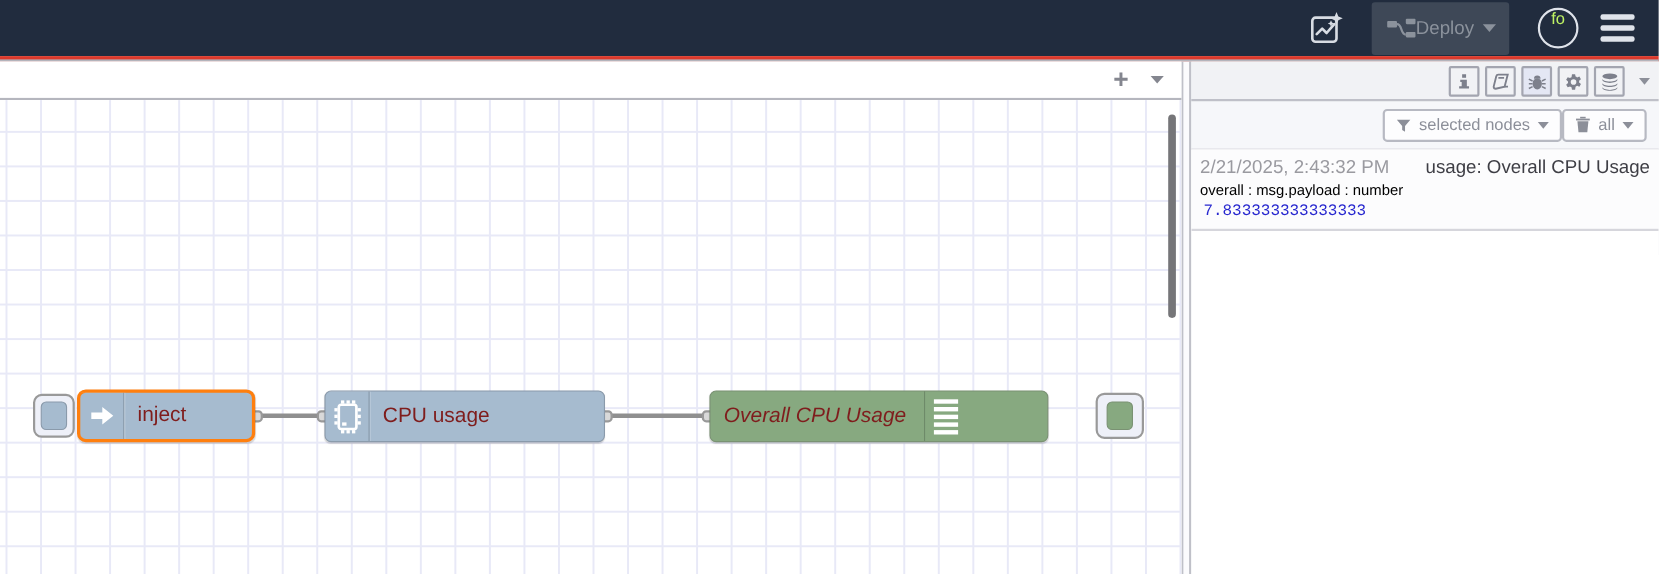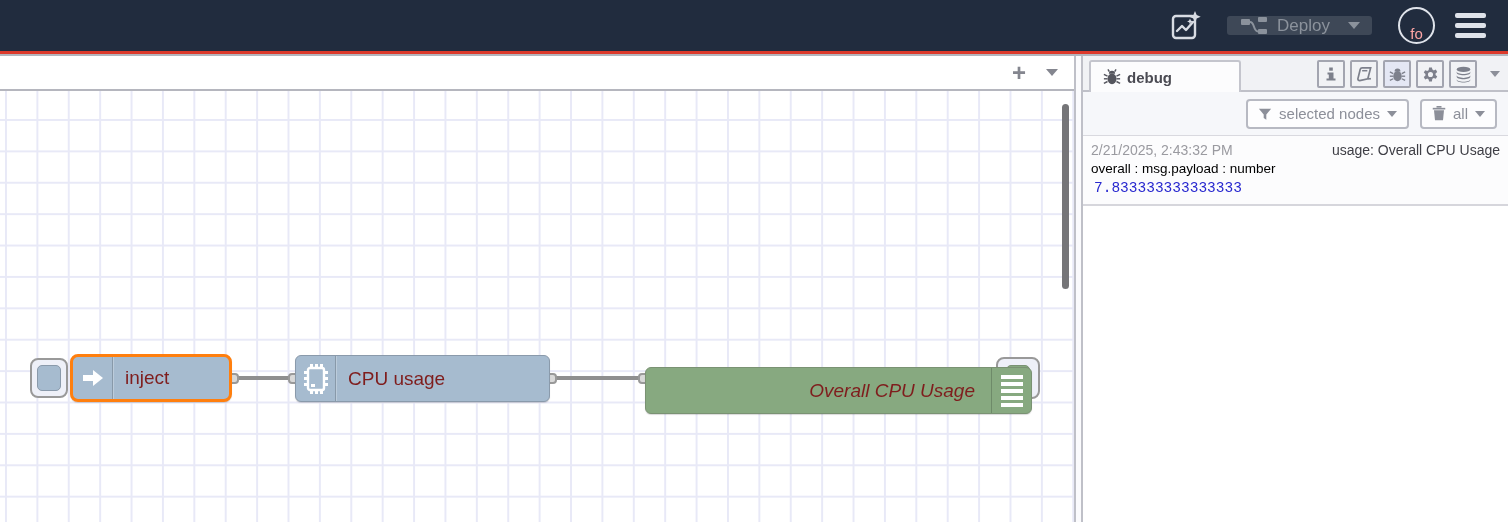--- a/index.html
+++ b/index.html
@@ -3,23 +3,23 @@
 <meta charset="utf-8">
 <style>
   * { margin:0; padding:0; box-sizing:border-box; }
   html,body { width:1508px; height:522px; overflow:hidden; }
   body { font-family:"Liberation Sans", sans-serif; background:#fff; }
 
   
   header { height:51px; background:#212c3e; display:flex; align-items:center; justify-content:flex-end; padding-right:20px; gap:18px; }
   .accent-bar { height:5px; background:#dc392b; border-bottom:2px solid #b3b4bc; }
   .assistant-btn { width:38px; height:38px; display:flex; align-items:center; justify-content:center; cursor:pointer; }
-  .deploy-btn { height:19px; background:#3e4857; border-radius:3px; display:flex; align-items:center; gap:10px; padding:0 12px 0 14px; color:#8b929c; font-size:17px; cursor:default; margin-left:4px; }
+  .deploy-btn { height:48px; background:#3e4857; border-radius:3px; display:flex; align-items:center; gap:0; padding:0 12px 0 14px; color:#8b929c; font-size:17px; cursor:default; margin-left:4px; }
   .deploy-btn .caret { margin-left:8px; }
-  .avatar { width:37px; height:37px; border:2px solid #dfe3ea; border-radius:50%; display:flex; align-items:flex-end; justify-content:center; color:#fca5a5; font-size:15px; margin-left:8px; cursor:pointer; }
+  .avatar { width:37px; height:37px; border:2px solid #dfe3ea; border-radius:50%; display:flex; align-items:flex-start; justify-content:center; color:#bef264; font-size:15px; margin-left:8px; cursor:pointer; }
   .hamburger { display:flex; flex-direction:column; gap:5px; cursor:pointer; padding:4px 2px; }
   .hamburger i { display:block; width:31px; height:5px; background:#dfe3ea; border-radius:2px; }
 
   .caret { width:0; height:0; border-left:6px solid transparent; border-right:6px solid transparent; border-top:7px solid #8b929c; }
   .caret.gray { border-top-color:#84868f; }
   .caret.sm { border-left-width:5px; border-right-width:5px; border-top-width:6px; border-top-color:#8c8f99; }
 
   
   .main { display:flex; height:466px; }
   .canvas-col { width:1076px; border-right:2px solid #bfc0c8; display:flex; flex-direction:column; background:#fff; }
@@ -42,47 +42,47 @@
   .wire { position:absolute; height:4px; background:#8f8f8f; border-radius:2px; z-index:1; }
   .port { position:absolute; width:14px; height:11px; background:#d9d9d9; border:2px solid #999; border-radius:4px; z-index:2; cursor:crosshair; }
   .node { position:absolute; display:flex; align-items:center; border-radius:6px; z-index:3; box-shadow:0 1px 1px rgba(0,0,0,.15); cursor:pointer; }
   .node-label { font-size:19px; color:#7f1d1d; padding:0 12px; white-space:nowrap; }
   .icon-region { height:100%; width:40px; display:flex; align-items:center; justify-content:center; }
   .icon-region.left { border-right:1px solid rgba(0,0,0,.18); box-shadow:1px 0 0 rgba(255,255,255,.25); }
   .icon-region.right { border-left:1px solid rgba(0,0,0,.18); }
 
   .node-inject { left:70px; top:263px; width:162px; height:48px; background:#a6bbcf; border:3px solid #ff7f0e; border-radius:8px; }
   .node-cpu { left:295px; top:264px; width:255px; height:47px; background:#a6bbcf; border:1px solid #8a9aab; }
-  .node-debug { left:645px; top:276px; width:387px; height:47px; background:#87a980; border:1px solid #7a9273; justify-content:flex-end; }
+  .node-debug { left:645px; top:264px; width:308px; height:47px; background:#87a980; border:1px solid #7a9273; }
   .node-debug .node-label { font-style:italic; padding-right:16px; }
 
   .node-side-btn { position:absolute; background:#eef0f8; border:2px solid #999; border-radius:8px; z-index:2; cursor:pointer; display:flex; align-items:center; justify-content:center; }
   .inject-btn { left:30px; top:267px; width:38px; height:40px; }
   .debug-toggle { left:996px; top:266px; width:44px; height:42px; }
   .node-side-btn .inner { width:24px; height:26px; border-radius:5px; }
   .inner.blue { background:#a6bbcf; border:1px solid #8a9aab; }
   .inner.green { background:#87a980; border:1px solid #7a9273; }
 
   .dbg-lines { display:flex; flex-direction:column; gap:3px; }
   .dbg-lines i { display:block; width:22px; height:4px; background:#fff; }
 
   
   .sb-tabbar { position:relative; height:36px; background:#f1f2f5; border-bottom:2px solid #bfc0c8; }
   .sb-tab { position:absolute; left:6px; top:4px; bottom:-2px; width:152px; background:#fcfcfd; border:2px solid #c4c5cd; border-bottom:none; border-radius:3px 3px 0 0; display:flex; align-items:center; gap:6px; padding:0 12px; font-size:15px; font-weight:bold; color:#4b4b53; z-index:2; cursor:pointer; }
   .sb-tools { position:absolute; right:8px; top:4px; display:flex; align-items:center; gap:5px; }
   .sb-tool { width:28px; height:28px; border:2px solid #a3a5b0; border-radius:2px; display:flex; align-items:center; justify-content:center; cursor:pointer; }
   .sb-tool.active { background:#e4e7f4; }
   .sb-tools .caret { margin-left:8px; }
 
-  .sb-filterbar { height:44px; background:#f6f7fa; border-bottom:1px solid #d9d9df; display:flex; align-items:center; justify-content:flex-end; gap:11px; padding:0 11px; }
+  .sb-filterbar { height:44px; background:#f6f7fa; border-bottom:1px solid #d9d9df; display:flex; align-items:center; justify-content:flex-end; padding:0 11px; }
   .sb-btn { height:30px; background:#fdfdfe; border:2px solid #b7b9c2; border-radius:4px; color:#8c8f99; font-size:15px; display:inline-flex; align-items:center; gap:7px; padding:0 10px; cursor:pointer; font-family:inherit; }
 
   .sb-messages { flex:1; background:#fff; overflow:hidden; }
   .dbg-msg { background:#fcfcfd; border-bottom:2px solid #d6d6dc; padding:6px 8px 8px 8px; cursor:default; }
-  .dbg-meta { display:flex; justify-content:space-between; align-items:baseline; font-size:14px; }
+  .dbg-meta { display:flex; justify-content:space-between; align-items:baseline; font-size:17px; }
   .dbg-ts { color:#9a9aa0; }
   .dbg-src { color:#3e3e45; }
   .dbg-topic { color:#000000; font-size:13.5px; margin-top:3px; }
   .dbg-value { color:#2727cf; font-family:Liberation Mono, monospace; font-size:14.5px; margin-top:4px; padding-left:3px; }
 
   svg { display:block; }
 </style>
 </head>
 <body>
 
@@ -195,37 +195,20 @@
         </div>
 
         <div class="vscroll"></div>
       </div>
     </div>
 
     <div class="splitter"></div>
 
     <aside class="sidebar">
       <div class="sb-tabbar">
-        <div class="sb-tab">
-          <svg width="18" height="18" viewBox="0 0 20 20">
-            <ellipse cx="10" cy="12" rx="5" ry="6" fill="#55565e"></ellipse>
-            <path d="M6.5 6.5 a3.5 3.5 0 0 1 7 0" fill="#55565e"></path>
-            <g stroke="#55565e" stroke-width="1.6">
-              <line x1="5" y1="9" x2="1" y2="7"></line>
-                <line x1="5" y1="12" x2="1" y2="12"></line>
-                <line x1="5" y1="15" x2="1" y2="17"></line>
-              <line x1="15" y1="9" x2="19" y2="7"></line>
-                <line x1="15" y1="12" x2="19" y2="12"></line>
-                <line x1="15" y1="15" x2="19" y2="17"></line>
-              <line x1="7" y1="4" x2="5.5" y2="1.5"></line>
-                <line x1="13" y1="4" x2="14.5" y2="1.5"></line>
-            </g>
-          </svg>
-          <span>debug</span>
-        </div>
 
         <div class="sb-tools">
           <div class="sb-tool">
             <svg width="16" height="16" viewBox="0 0 16 16">
               <rect x="6.2" y="1.5" width="3.6" height="3.2" fill="#7d808c"></rect>
               <path d="M4.5 6.5 h6 v6 h2 v2 h-9 v-2 h2.3 v-4 h-1.3 z" fill="#7d808c"></path>
             </svg>
           </div>
           <div class="sb-tool">
             <svg width="17" height="17" viewBox="0 0 18 18">

